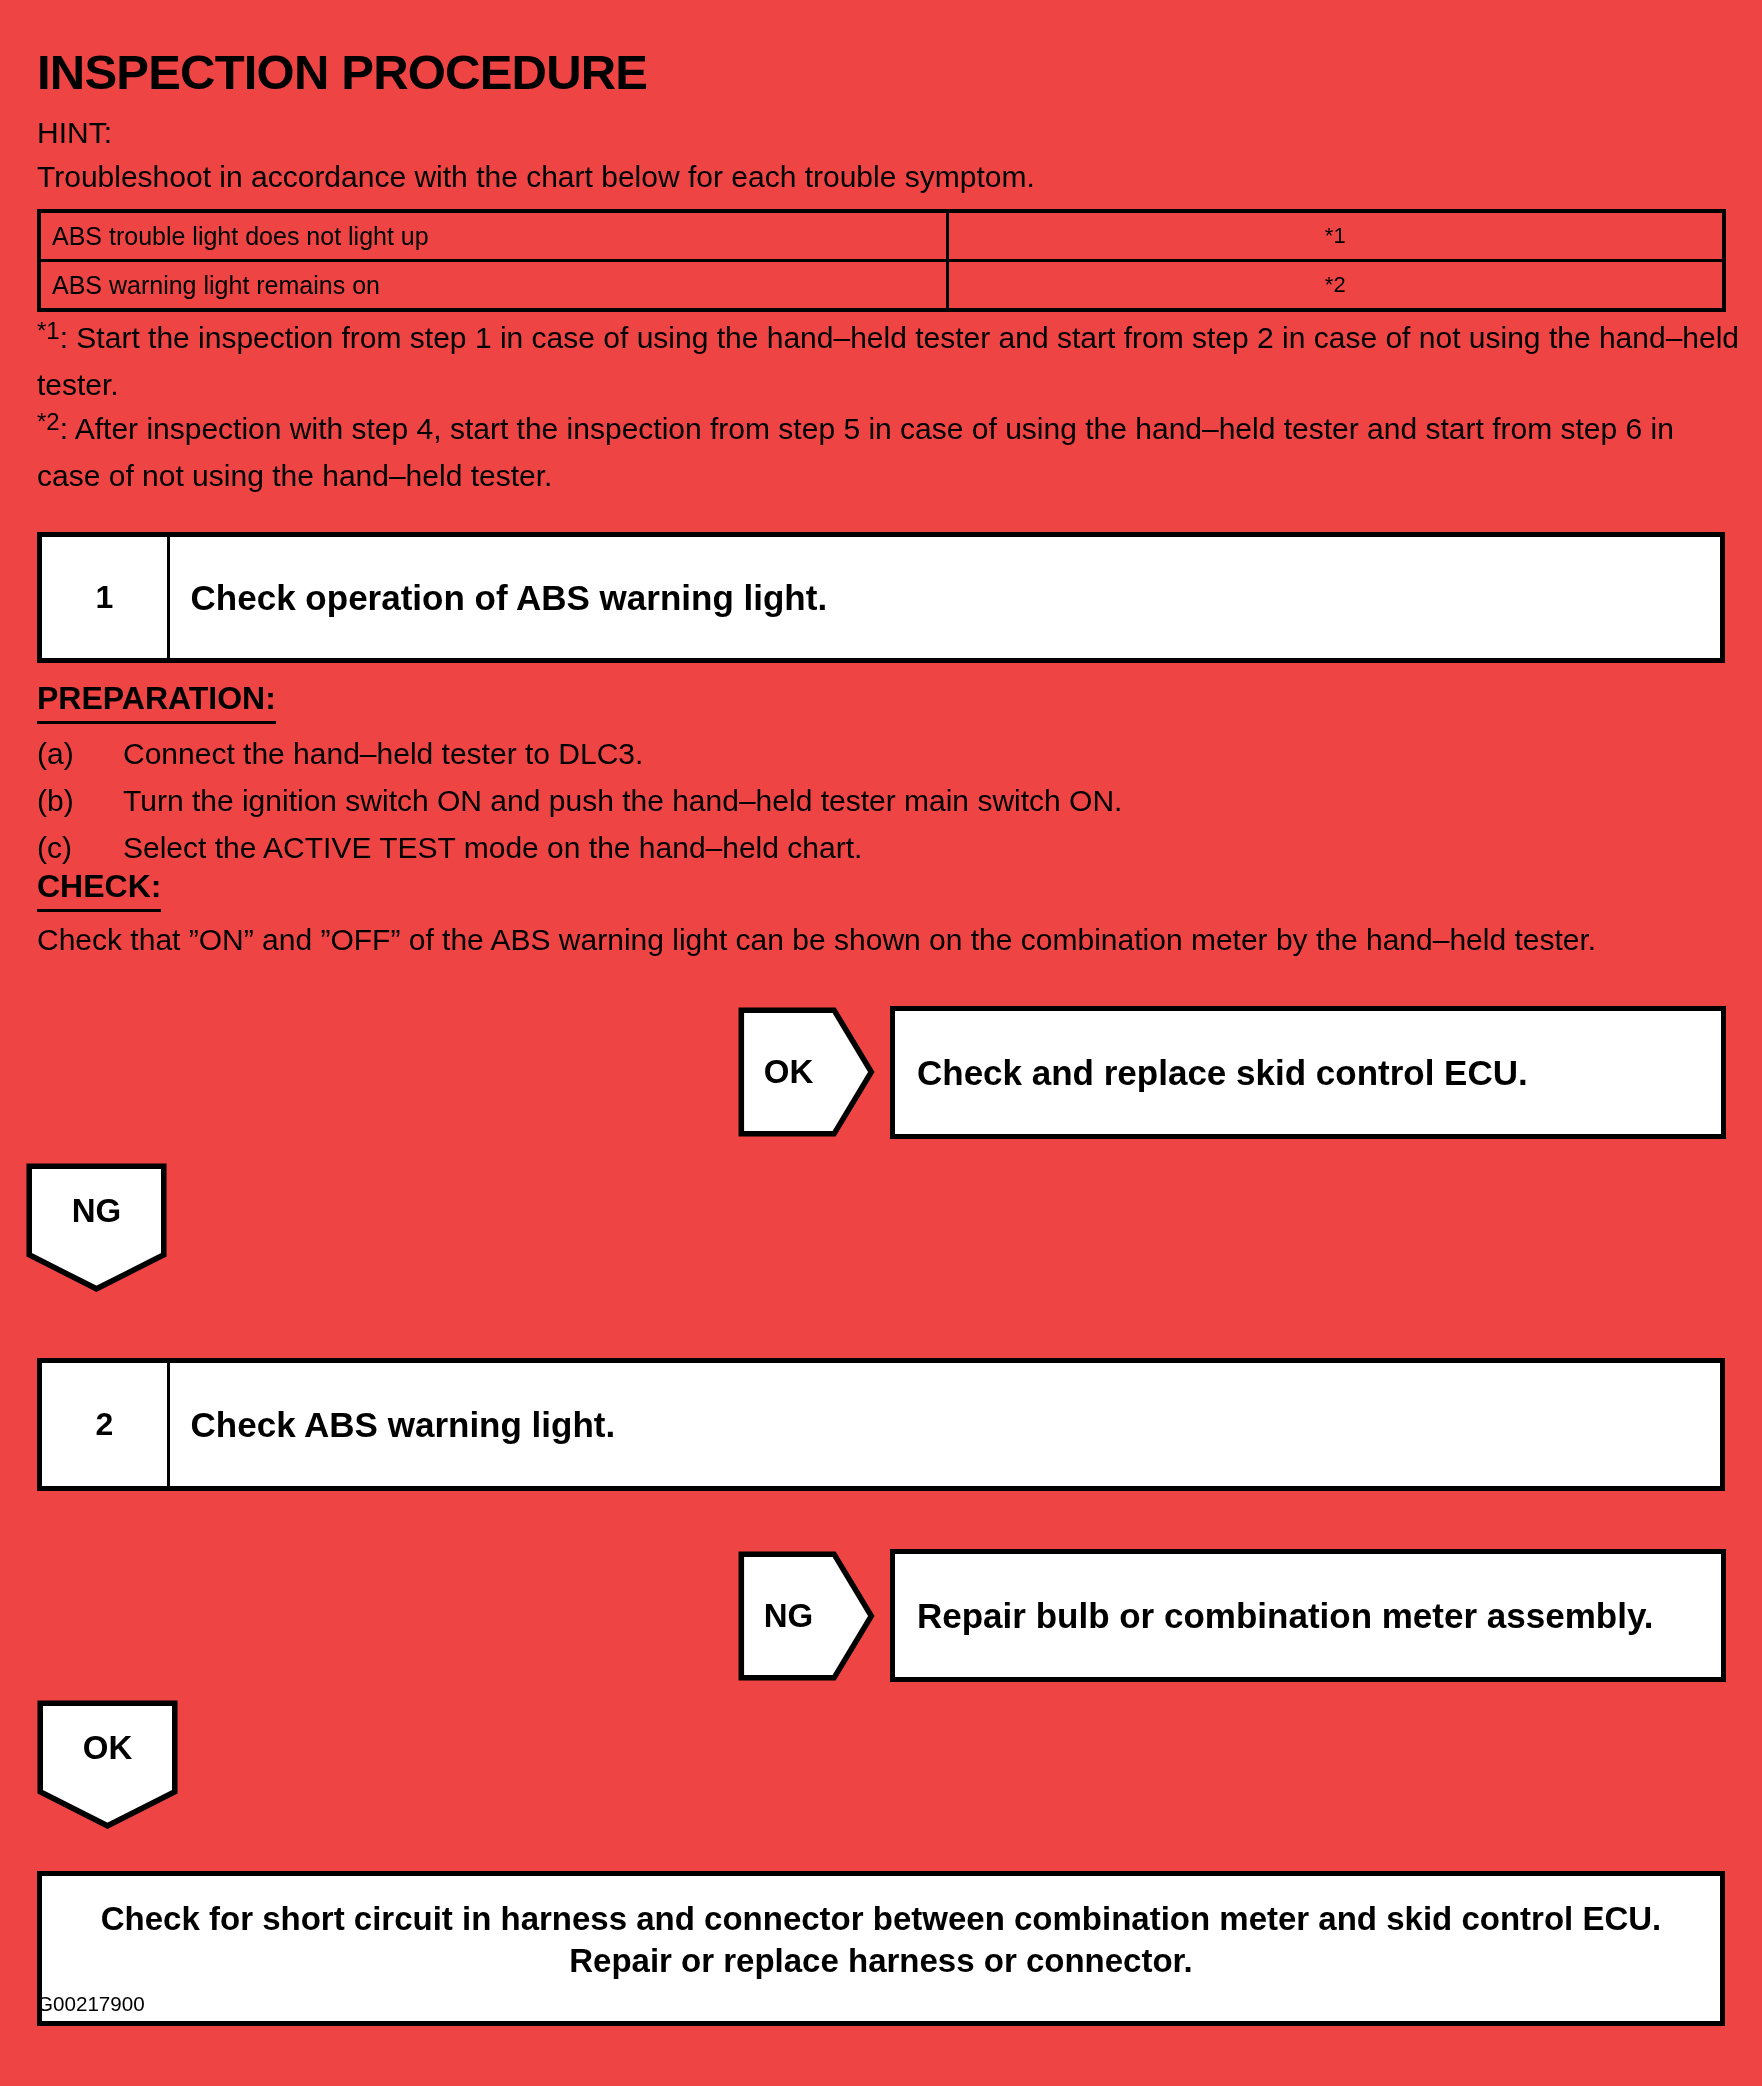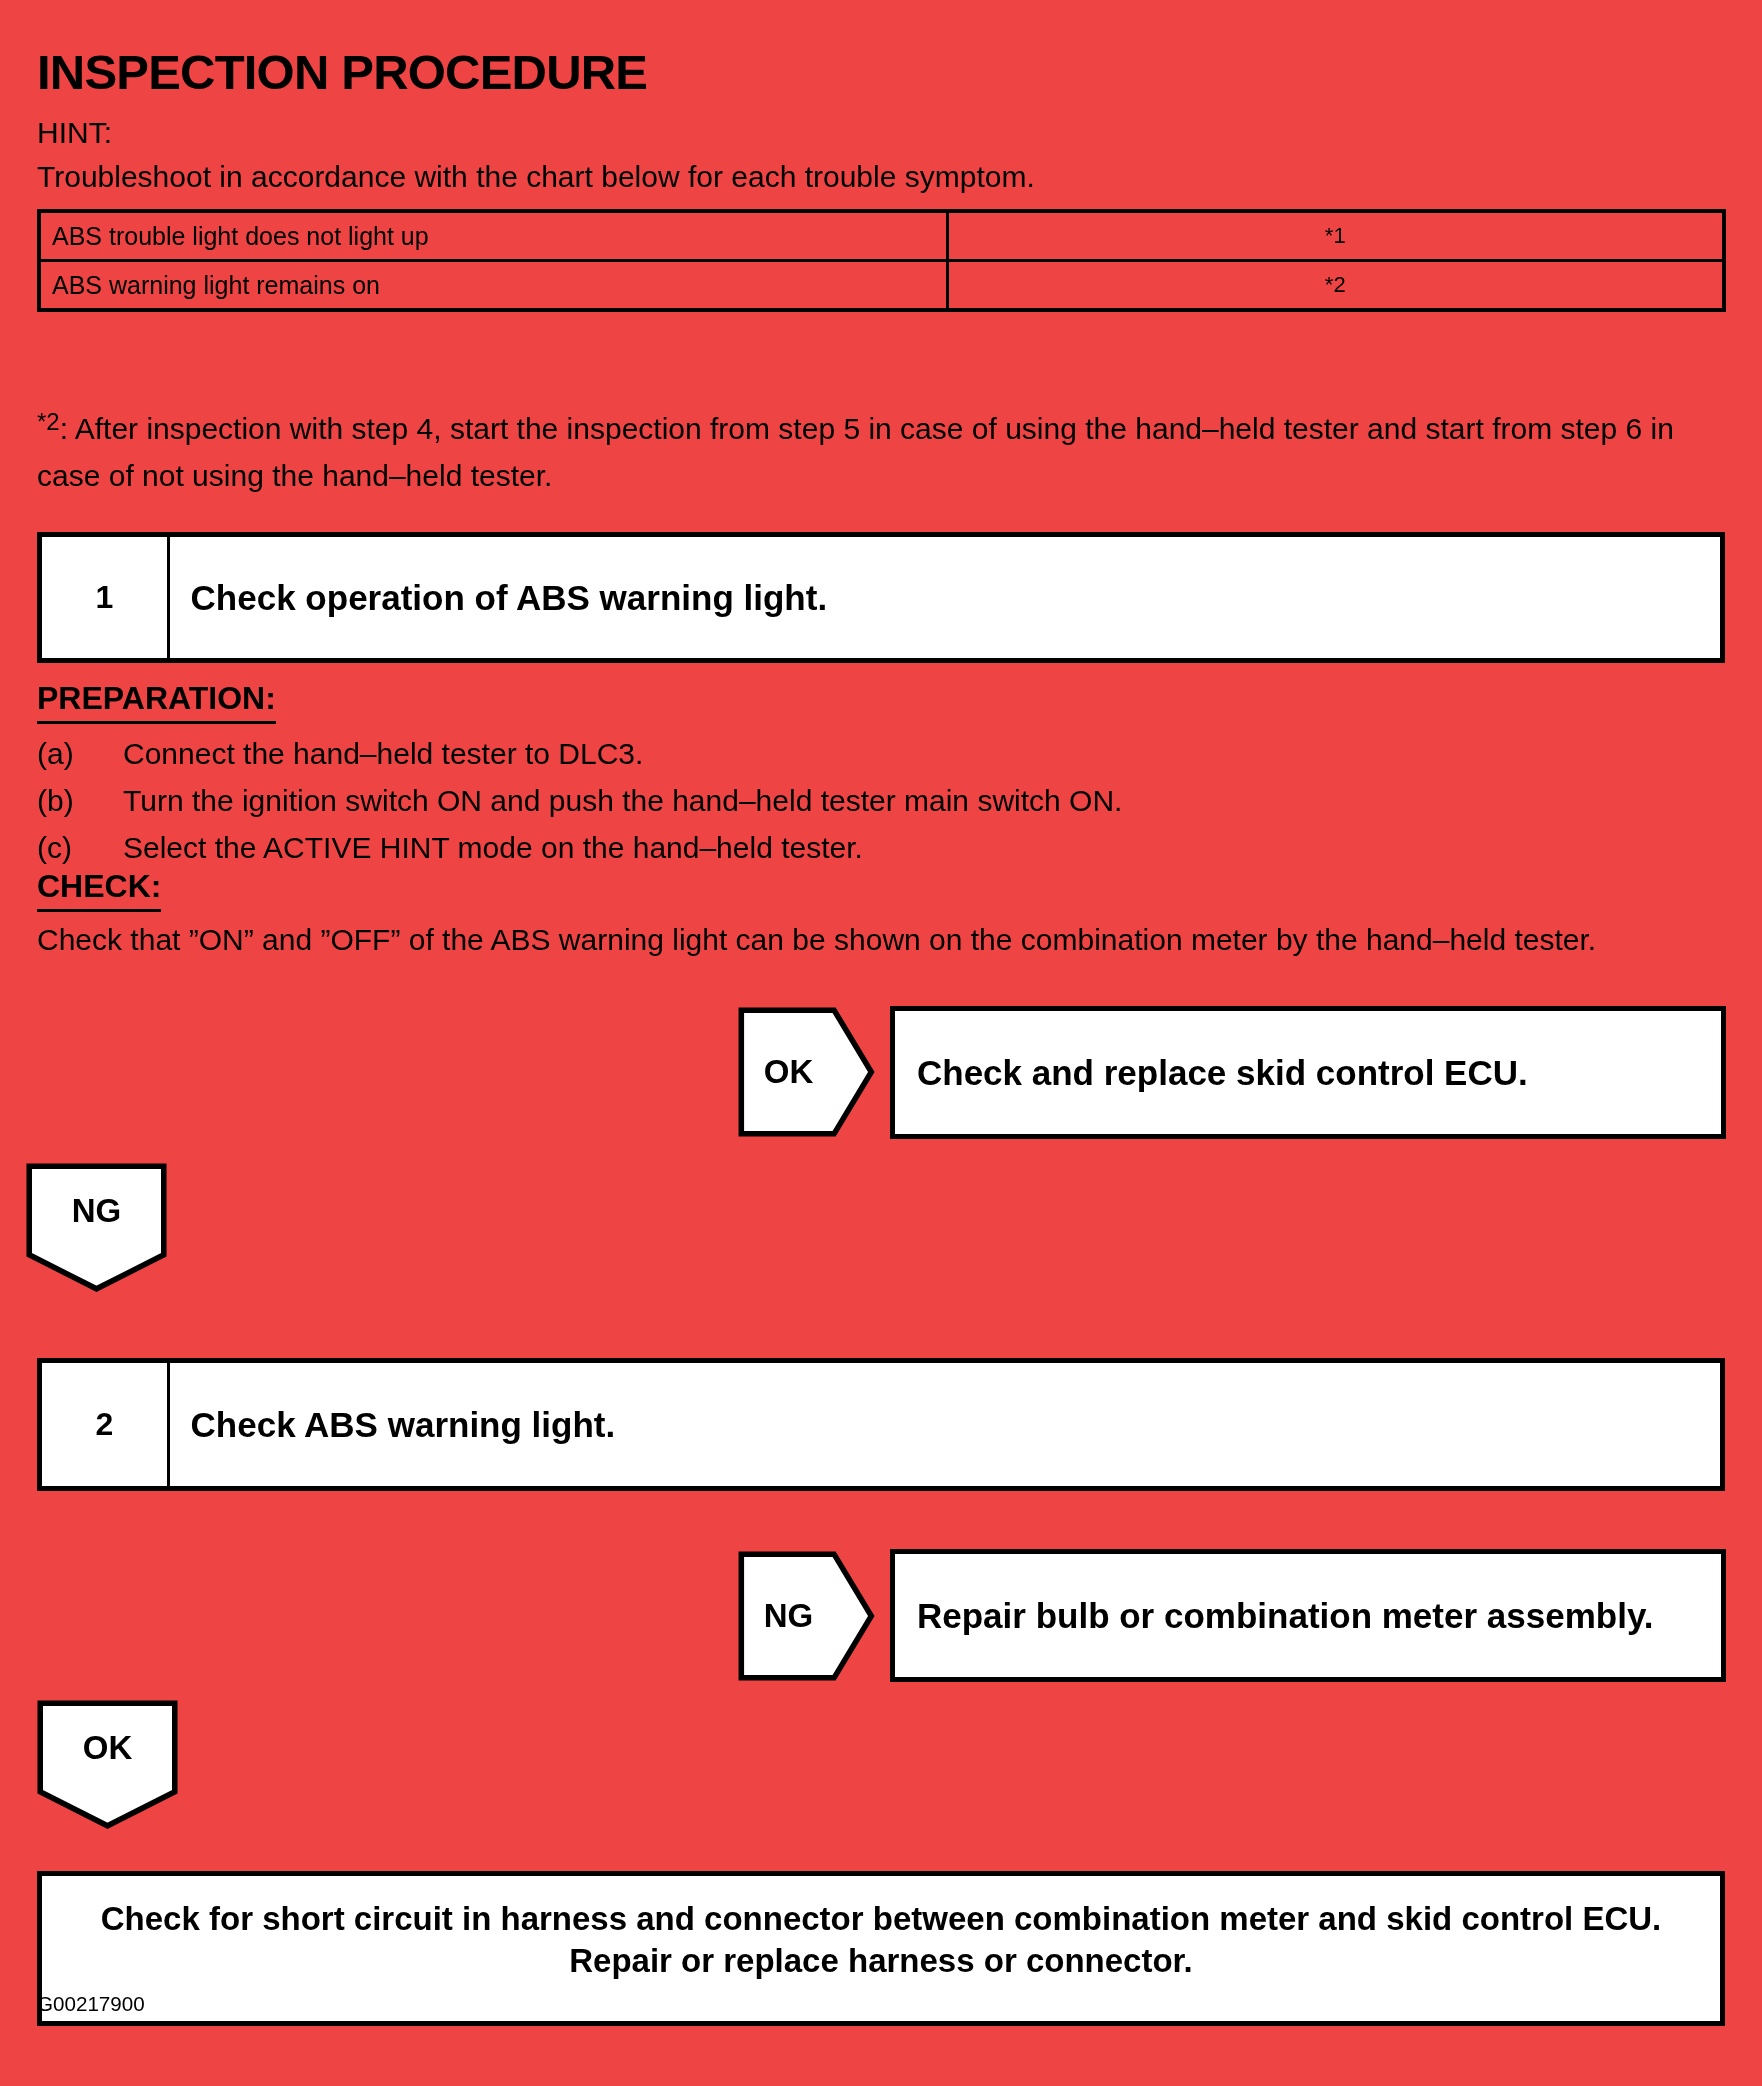--- a/index.html
+++ b/index.html
@@ -154,20 +154,23 @@
         <td>ABS trouble light does not light up</td>
         <td class="ref-cell">*1</td>
       </tr>
       <tr>
         <td>ABS warning light remains on</td>
         <td class="ref-cell">*2</td>
       </tr>
     </tbody>
   </table>
 
+  <div class="abs footnote fn1">
+    <span class="fnmark">*1</span><span>: Start the inspection from step 1 in case of using the hand–held tester and start from step 2 in case of not using the hand–held tester.</span>
+  </div>
   <div class="abs footnote fn2">
     <span class="fnmark">*2</span><span>: After inspection with step 4, start the inspection from step 5 in case of using the hand–held tester and start from step 6 in case of not using the hand–held tester.</span>
   </div>
 
   <div class="abs step-box step1">
     <div class="step-num">1</div>
     <div class="step-title">Check operation of ABS warning light.</div>
   </div>
 
   <div class="abs prep-heading">
@@ -178,21 +181,21 @@
     <div class="prep-item">
       <span>(a)</span>
       <span>Connect the hand–held tester to DLC3.</span>
     </div>
     <div class="prep-item">
       <span>(b)</span>
       <span>Turn the ignition switch ON and push the hand–held tester main switch ON.</span>
     </div>
     <div class="prep-item">
       <span>(c)</span>
-      <span>Select the ACTIVE HINT mode on the hand–held tester.</span>
+      <span>Select the ACTIVE TEST mode on the hand–held chart.</span>
     </div>
   </div>
 
   <div class="abs check-heading">
     <span class="uhead">CHECK:</span>
   </div>
   <div class="abs check-text">Check that ”ON” and ”OFF” of the ABS warning light can be shown on the combination meter by the hand–held tester.</div>
 
   <div class="abs arrow-right ok1">
     <svg width="139" height="130" viewBox="0 0 175 164">

